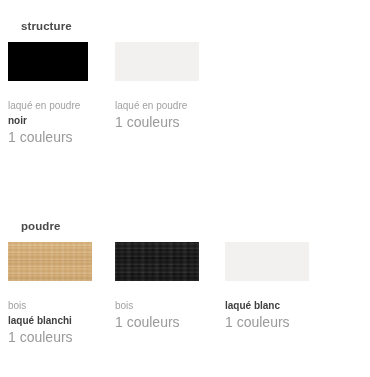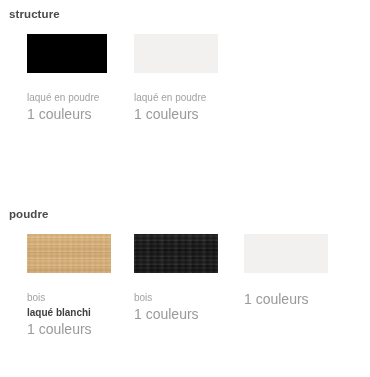--- a/index.html
+++ b/index.html
@@ -35,36 +35,35 @@
 
   .section-title {
     position: absolute;
     left: 8px;
     top: 6px;
     font-size: 11.5px;
     font-weight: bold;
     color: #4a4a4a;
     letter-spacing: 0.1px;
     line-height: 14px;
-    margin: 1px;
+    margin: 13px;
   }
 
   
   .swatch-row {
     position: absolute;
     left: 0;
     top: 34px;
     width: 370px;
     height: 125px;
   }
   .swatch-cell {
     position: absolute;
-    top: 0;
+    top: 8px;
     width: 84px;
-    margin-left: 19px;
   }
   .swatch-cell.col-0 { left: 8px;   }
   .swatch-cell.col-1 { left: 115px; }
   .swatch-cell.col-2 { left: 225px; }
 
   
   #section-structure .swatch-cell.col-0 .swatch-chip { width: 80px; }
 
   .swatch-chip {
     width: 84px;
@@ -172,20 +171,21 @@
 
   <section class="section" id="section-structure">
     <h2 class="section-title">structure</h2>
 
     <div class="swatch-row">
 
       <div class="swatch-cell col-0">
         <div class="swatch-chip chip-flat-black"></div>
         <div class="swatch-caption">
           <span class="caption-family">laqué en poudre</span>
+          <span class="caption-name">noir</span>
           <a class="caption-link">1 couleurs</a>
         </div>
       </div>
 
       <div class="swatch-cell col-1">
         <div class="swatch-chip chip-flat-white"></div>
         <div class="swatch-caption">
           <span class="caption-family">laqué en poudre</span>
           <a class="caption-link">1 couleurs</a>
         </div>
@@ -212,20 +212,21 @@
         <div class="swatch-chip chip-wood-black"></div>
         <div class="swatch-caption">
           <span class="caption-family">bois</span>
           <a class="caption-link">1 couleurs</a>
         </div>
       </div>
 
       <div class="swatch-cell col-2">
         <div class="swatch-chip chip-flat-white"></div>
         <div class="swatch-caption">
+          <span class="caption-name">laqué blanc</span>
           <a class="caption-link">1 couleurs</a>
         </div>
       </div>
 
     </div>
   </section>
 
 </div>
 
 </body></html>

